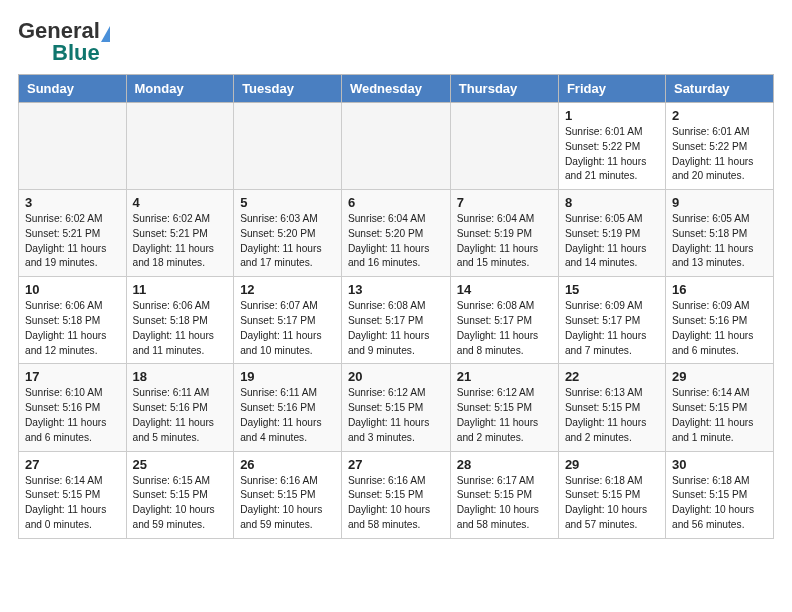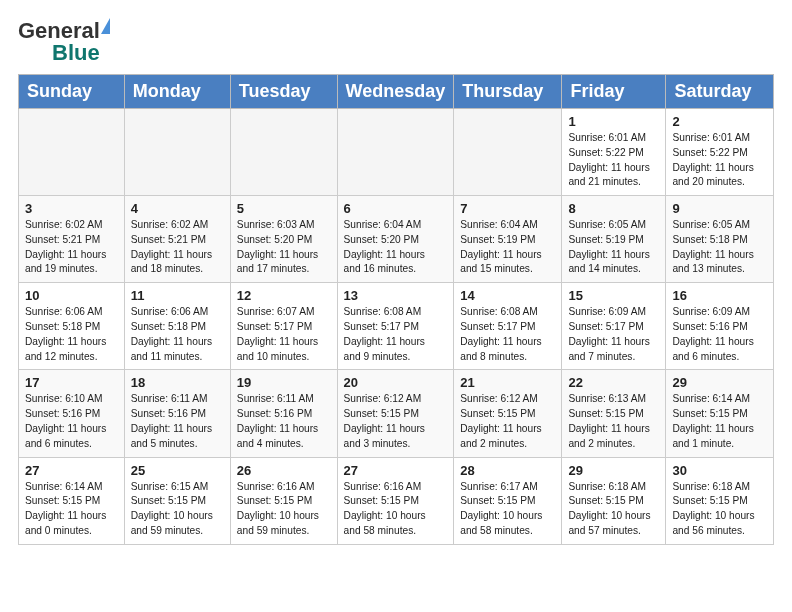--- a/index.html
+++ b/index.html
@@ -43,21 +43,21 @@
     }
     .calendar {
       width: 100%;
       border-collapse: collapse;
       border: 1px solid #bbb;
       margin-top: 6px;
     }
     .calendar th {
       background: #4a7fc1;
       color: #fff;
-      font-size: 18px;
+      font-size: 13px;
       font-weight: bold;
       text-align: left;
       padding: 6px 8px;
       border: 1px solid #bbb;
     }
     .calendar td {
       vertical-align: top;
       padding: 5px 6px;
       border: 1px solid #ccc;
       width: 110px;
@@ -81,21 +81,21 @@
       color: #222;
     }
     .row-even td { background: #f9f9f9; }
   </style>
 </head>
 <body>
 
 <div class="page">
   <div class="header">
     <div class="logo">
-      <div style="display:flex;align-items:flex-start;">
+      <div style="display:flex;align-items:flex-end;">
         <span style="font-size:22px;font-weight:bold;color:#333;">General</span>
         <span style="display:inline-block;width:0;height:0;border-left:9px solid transparent;border-bottom:16px solid #4a90d9;margin-left:1px;margin-bottom:2px;"></span>
       </div>
       <span style="font-size:22px;font-weight:bold;color:#0f766e;margin-top:-4px;margin-left:34px;">Blue</span>
     </div>
   </div>
 
   <table class="calendar">
     <thead>
       <tr>

